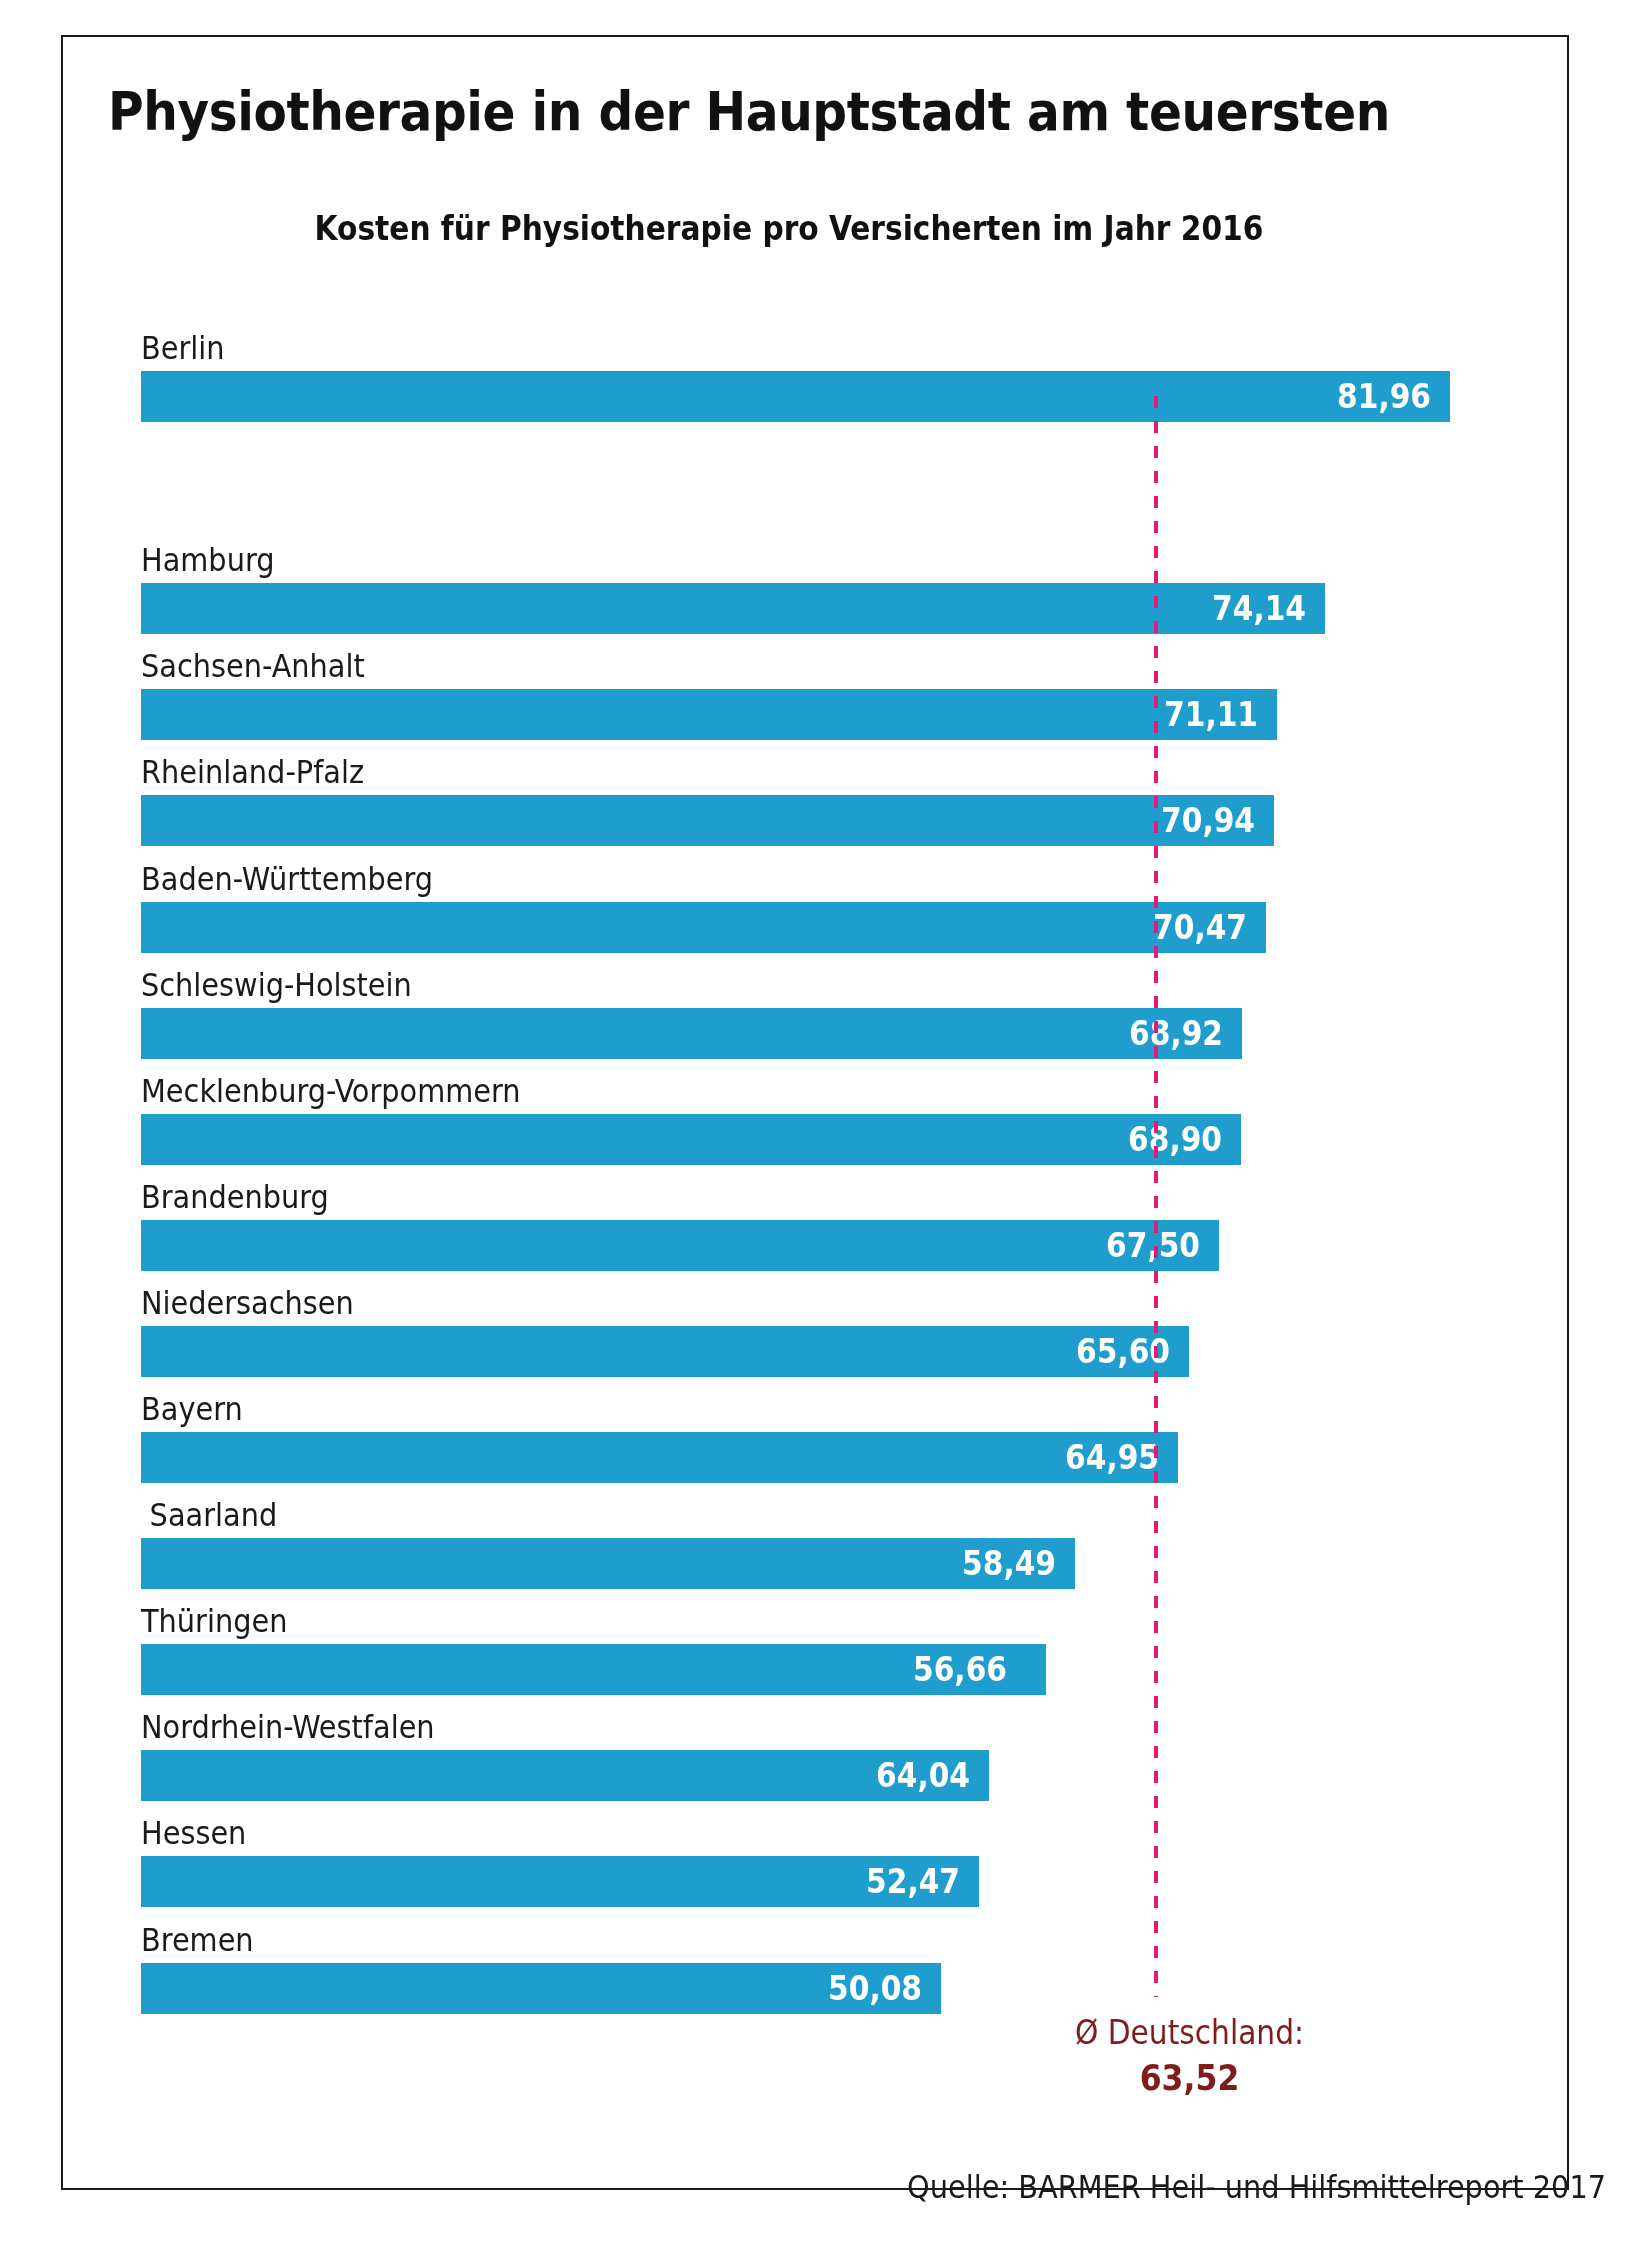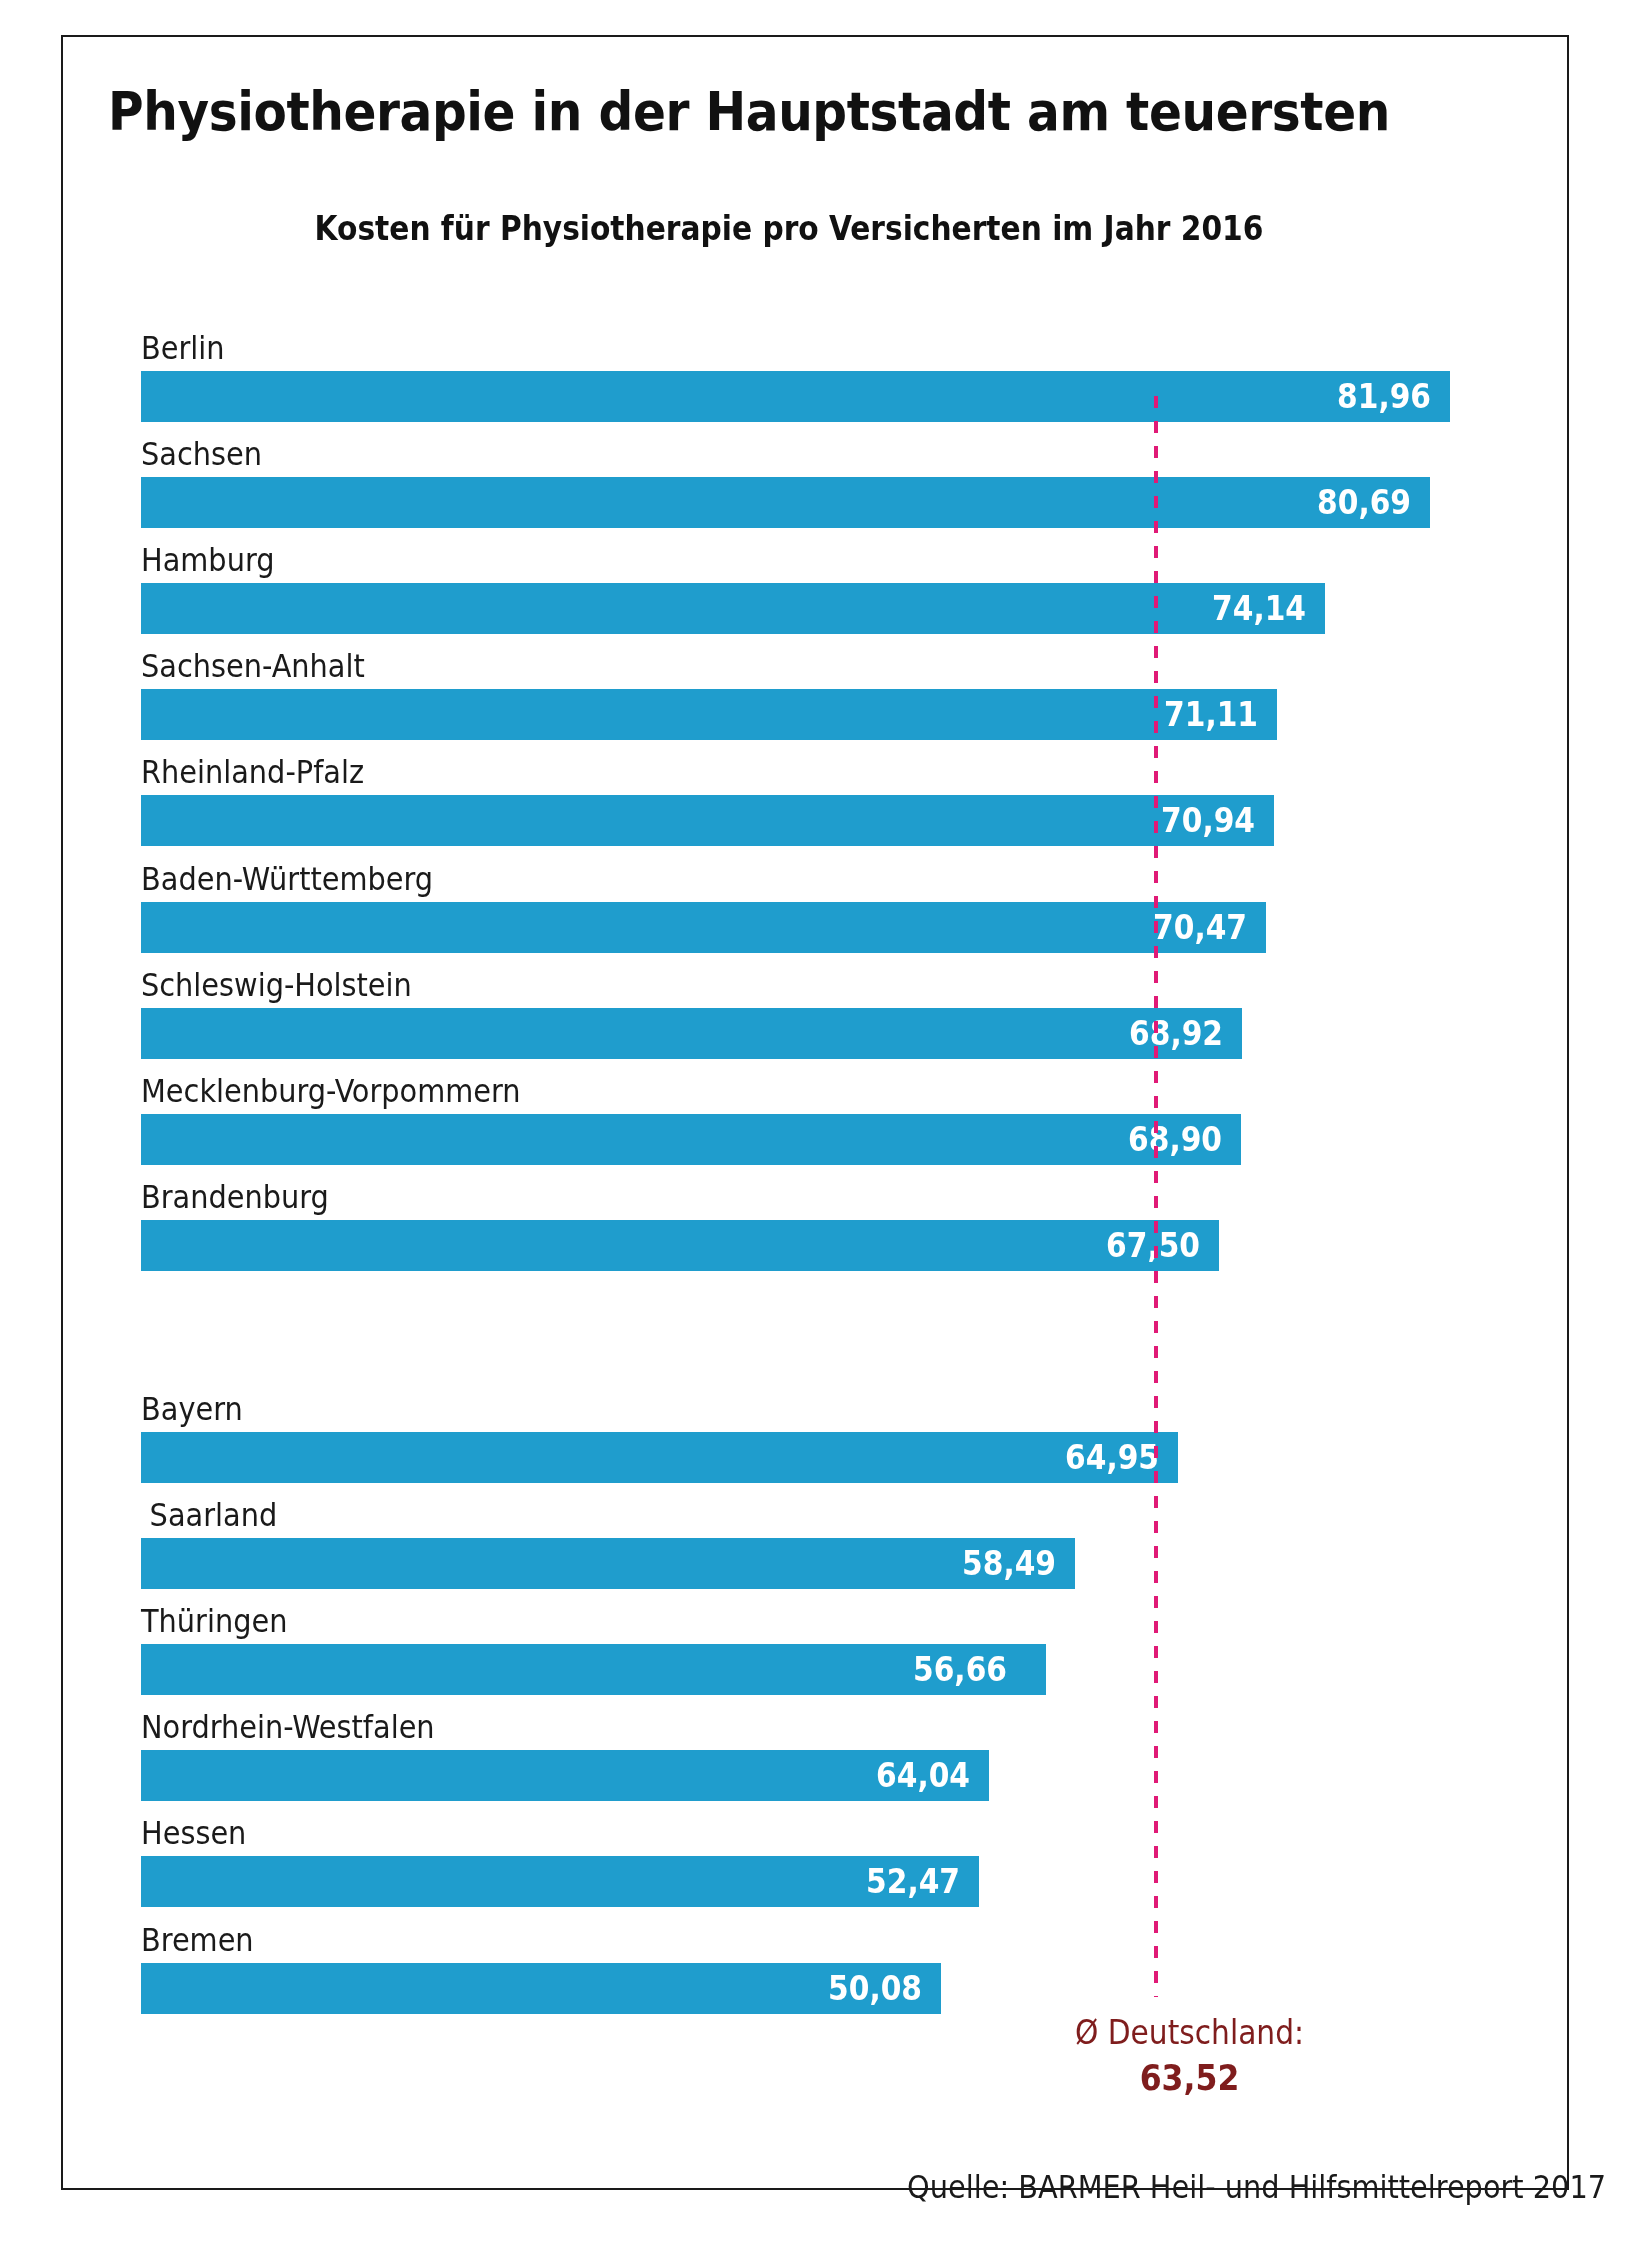--- a/index.html
+++ b/index.html
@@ -160,27 +160,20 @@
 </div>
 
 <div id="bars">
     <div class="bar-group" style="top: 0px;">
       <div class="bar-label">Berlin</div>
       <div class="bar-track">
         <div class="bar-rect" style="width: 1309px; background: rgb(31, 157, 205);"></div>
         <div class="bar-value" style="left: 1156px; width: 134px; text-align: right;">81,96</div>
       </div>
     </div>
-    <div class="bar-group" style="top: 106px;">
-      <div class="bar-label">Sachsen</div>
-      <div class="bar-track">
-        <div class="bar-rect" style="width: 1289px; background: rgb(31, 157, 205);"></div>
-        <div class="bar-value" style="left: 1136px; width: 134px; text-align: right;">80,69</div>
-      </div>
-    </div>
     <div class="bar-group" style="top: 212px;">
       <div class="bar-label">Hamburg</div>
       <div class="bar-track">
         <div class="bar-rect" style="width: 1184px; background: rgb(31, 157, 205);"></div>
         <div class="bar-value" style="left: 1031px; width: 134px; text-align: right;">74,14</div>
       </div>
     </div>
     <div class="bar-group" style="top: 318px;">
       <div class="bar-label">Sachsen-Anhalt</div>
       <div class="bar-track">
@@ -214,20 +207,27 @@
       <div class="bar-track">
         <div class="bar-rect" style="width: 1100px; background: rgb(31, 157, 205);"></div>
         <div class="bar-value" style="left: 947px; width: 134px; text-align: right;">68,90</div>
       </div>
     </div>
     <div class="bar-group" style="top: 849px;">
       <div class="bar-label">Brandenburg</div>
       <div class="bar-track">
         <div class="bar-rect" style="width: 1078px; background: rgb(31, 157, 205);"></div>
         <div class="bar-value" style="left: 925px; width: 134px; text-align: right;">67,50</div>
+      </div>
+    </div>
+    <div class="bar-group" style="top: 955px;">
+      <div class="bar-label">Niedersachsen</div>
+      <div class="bar-track">
+        <div class="bar-rect" style="width: 1048px; background: rgb(31, 157, 205);"></div>
+        <div class="bar-value" style="left: 895px; width: 134px; text-align: right;">65,60</div>
       </div>
     </div>
     <div class="bar-group" style="top: 1061px;">
       <div class="bar-label">Bayern</div>
       <div class="bar-track">
         <div class="bar-rect" style="width: 1037px; background: rgb(31, 157, 205);"></div>
         <div class="bar-value" style="left: 884px; width: 134px; text-align: right;">64,95</div>
       </div>
     </div>
     <div class="bar-group" style="top: 1167px;">

